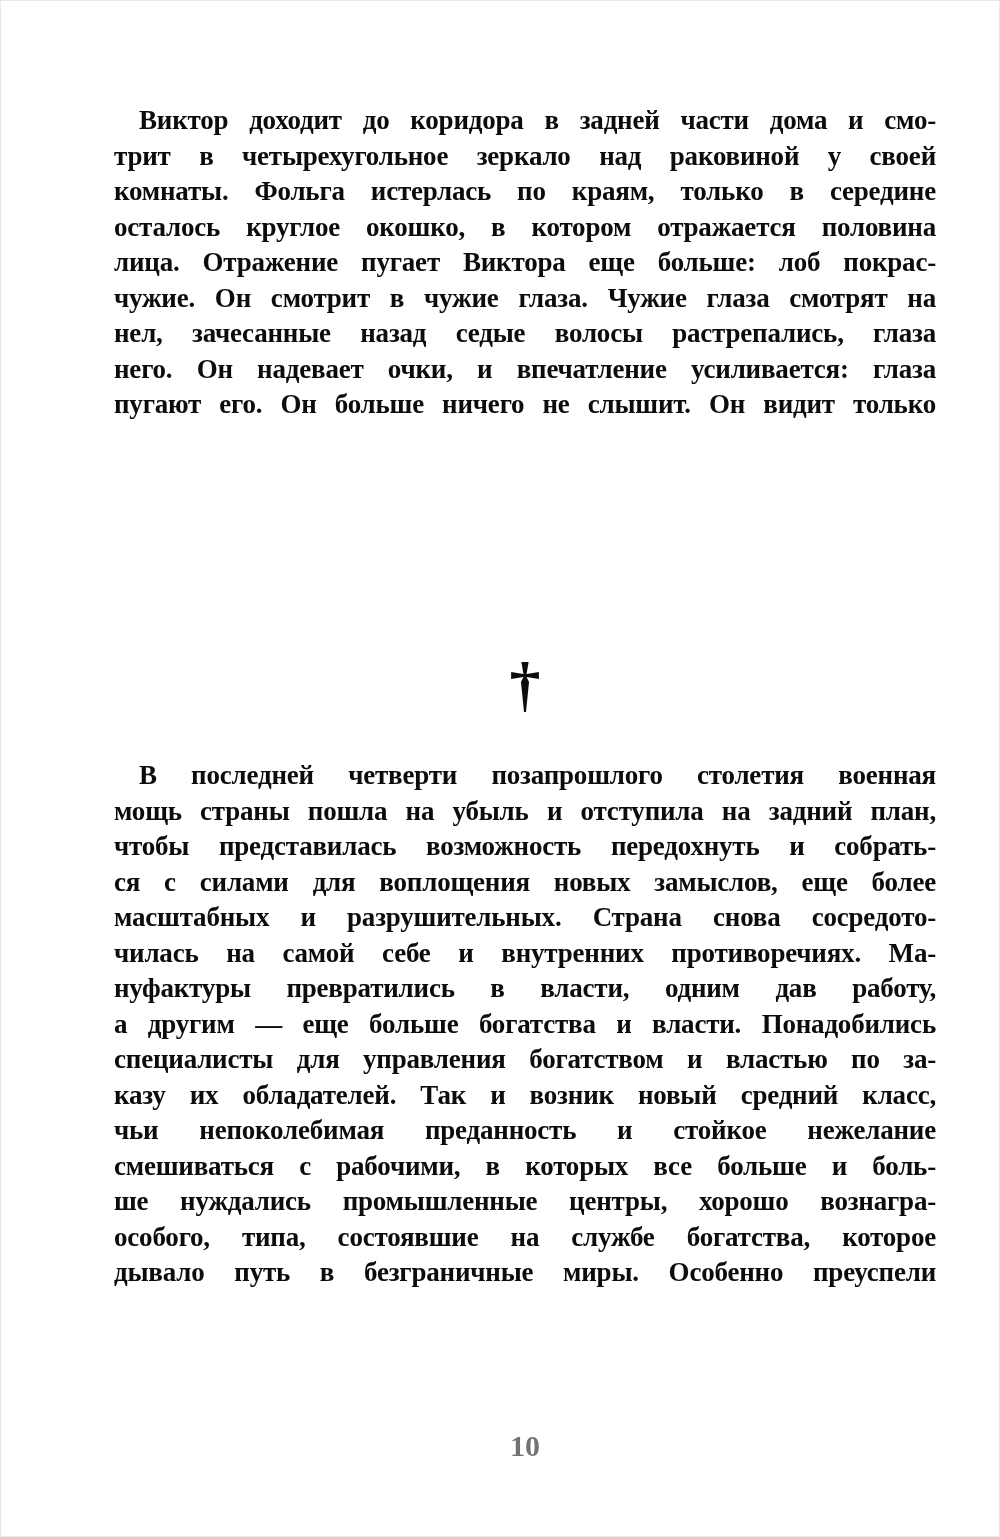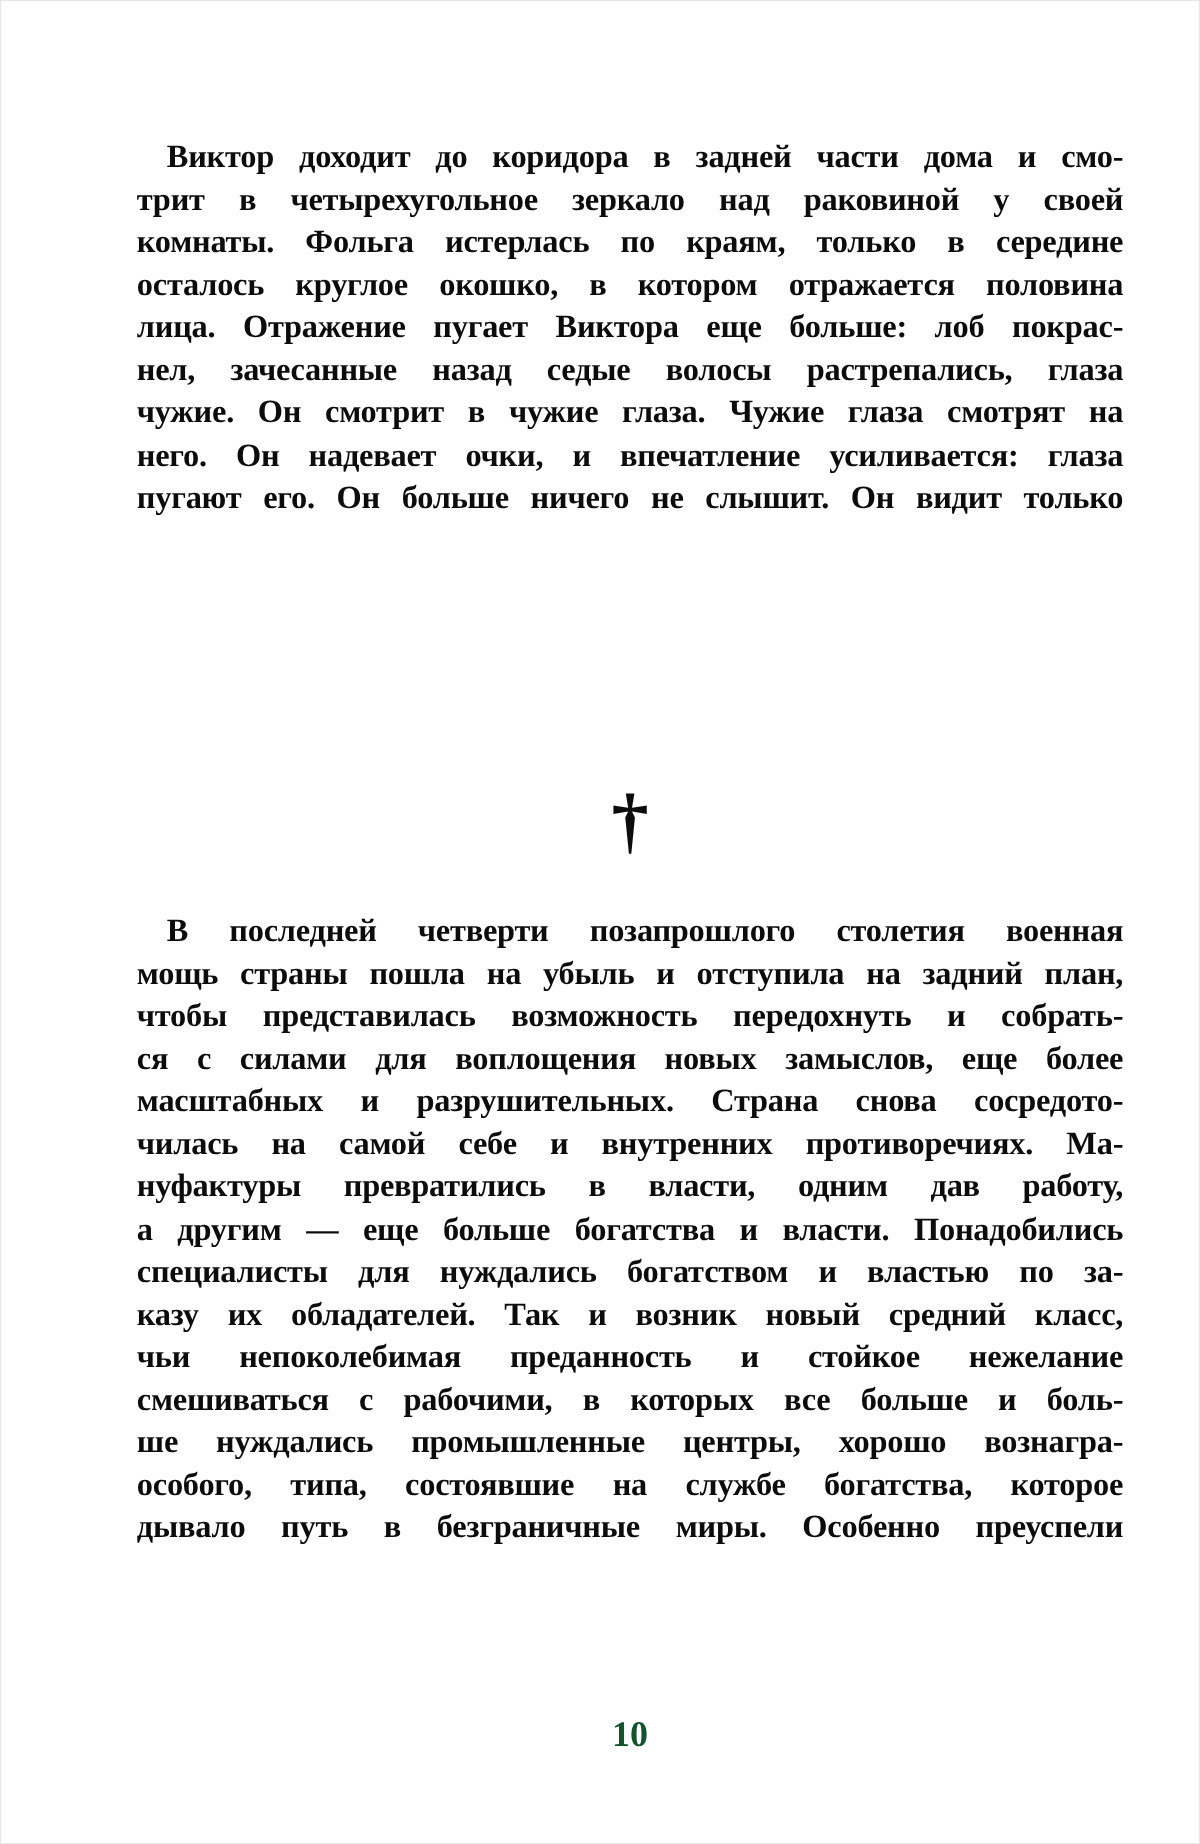--- a/index.html
+++ b/index.html
@@ -16,21 +16,21 @@
     border: 1px solid #e8e8e8;
     overflow: hidden;
     font-family: "Liberation Serif", "DejaVu Serif", serif;
     color: #0c0c0c;
   }
   .textblock {
     position: absolute;
     left: 113px;
     width: 822px;
   }
-  .tb1 { top: 112px; }
+  .tb1 { top: 102px; }
   .tb2 { top: 757px; }
   .para { margin: 0; padding: 0; }
   .line {
     font-size: 27px;
     font-weight: 700;
     line-height: 35.5px;
     letter-spacing: -0.2px;
     text-align: justify;
     text-align-last: justify;
     white-space: normal;
@@ -56,57 +56,57 @@
     color: #0c0c0c;
   }
   .pagenum {
     position: absolute;
     left: 113px;
     width: 822px;
     top: 1428px;
     text-align: center;
     font-size: 30px;
     font-weight: 700;
-    color: #14532d;
+    color: #737373;
   }
 </style>
 </head>
 <body>
 
 <div class="page">
 
   <div class="textblock tb1">
     <div class="para">
         <div class="line">Виктор доходит до коридора в задней части дома и смо-</div>
         <div class="line">трит в четырехугольное зеркало над раковиной у своей</div>
         <div class="line">комнаты. Фольга истерлась по краям, только в середине</div>
         <div class="line">осталось круглое окошко, в котором отражается половина</div>
         <div class="line">лица. Отражение пугает Виктора еще больше: лоб покрас-</div>
+        <div class="line">чужие. Он смотрит в чужие глаза. Чужие глаза смотрят на</div>
         <div class="line">нел, зачесанные назад седые волосы растрепались, глаза</div>
-        <div class="line">чужие. Он смотрит в чужие глаза. Чужие глаза смотрят на</div>
         <div class="line">него. Он надевает очки, и впечатление усиливается: глаза</div>
         <div class="line">пугают его. Он больше ничего не слышит. Он видит только</div>
       </div>
   </div>
 
   <div class="divider">
     <span>†</span>
   </div>
 
   <div class="textblock tb2">
     <div class="para">
         <div class="line">В последней четверти позапрошлого столетия военная</div>
         <div class="line">мощь страны пошла на убыль и отступила на задний план,</div>
         <div class="line">чтобы представилась возможность передохнуть и собрать-</div>
         <div class="line">ся с силами для воплощения новых замыслов, еще более</div>
         <div class="line">масштабных и разрушительных. Страна снова сосредото-</div>
         <div class="line">чилась на самой себе и внутренних противоречиях. Ма-</div>
         <div class="line">нуфактуры превратились в власти, одним дав работу,</div>
         <div class="line">а другим — еще больше богатства и власти. Понадобились</div>
-        <div class="line">специалисты для нуждались богатством и властью по за-</div>
+        <div class="line">специалисты для управления богатством и властью по за-</div>
         <div class="line">казу их обладателей. Так и возник новый средний класс,</div>
         <div class="line">чьи непоколебимая преданность и стойкое нежелание</div>
         <div class="line">смешиваться с рабочими, в которых все больше и боль-</div>
         <div class="line">ше нуждались промышленные центры, хорошо вознагра-</div>
         <div class="line">особого, типа, состоявшие на службе богатства, которое</div>
         <div class="line">дывало путь в безграничные миры. Особенно преуспели</div>
       </div>
   </div>
 
   <div class="pagenum">10</div>

